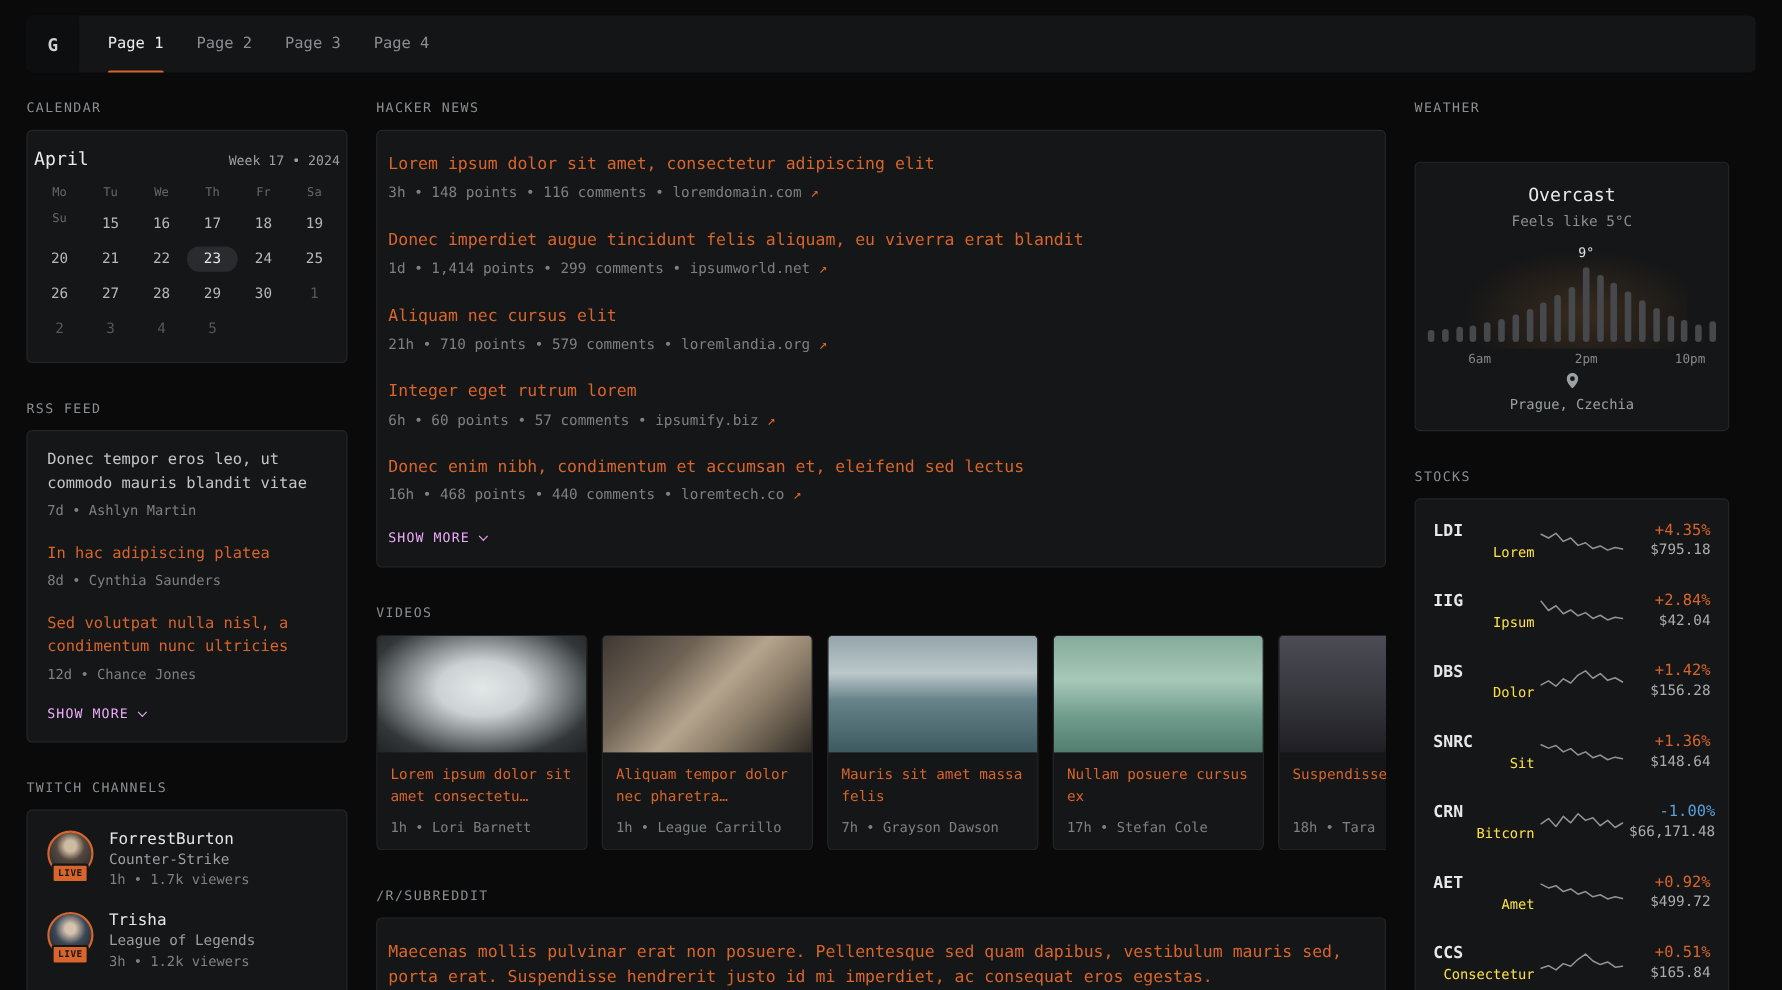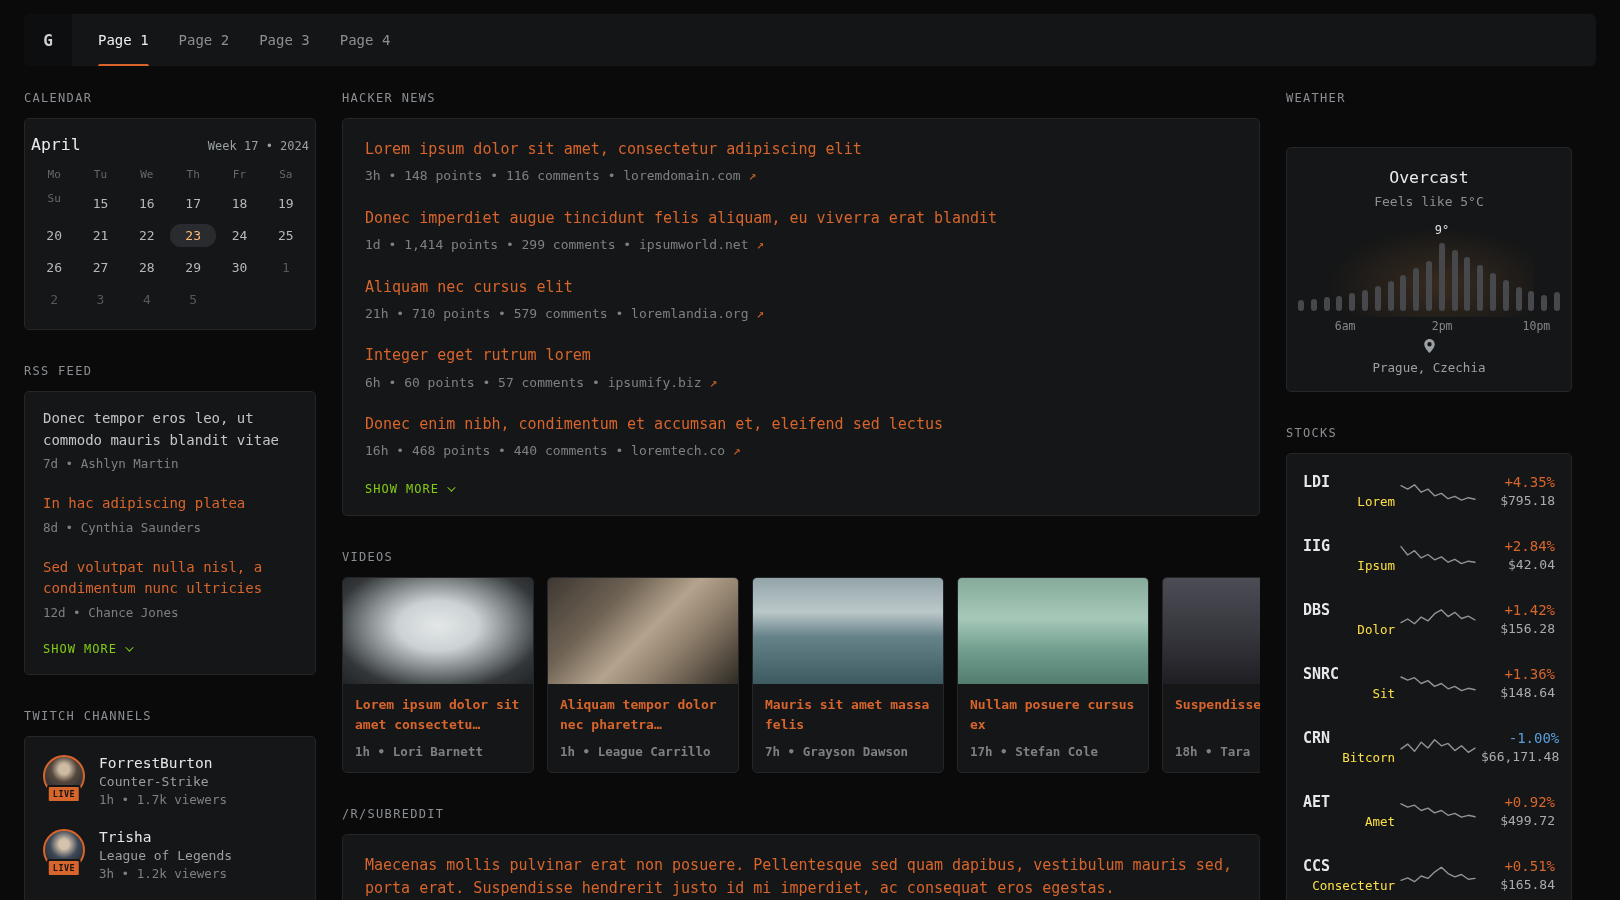--- a/index.html
+++ b/index.html
@@ -76,37 +76,37 @@
   .cal-card{padding:16px 6px 18px;}
   .cal-head{display:flex;justify-content:space-between;align-items:baseline;margin-bottom:14px;}
   .cal-month{font-size:16.5px;color:#e9eaec;}
   .cal-week{font-size:12px;color:#9aa0a4;}
   .cal-grid{
     display:grid;grid-template-columns:repeat(6,1fr);
     row-gap:9px;text-align:center;
   }
   .cal-h{font-size:11px;color:#64686c;padding-bottom:2px;}
   .cal-d{font-size:13px;color:#b6b9bc;height:23px;line-height:23px;}
-  .cal-d.today{background:#292b2e;border-radius:11px;color:#fdba74;}
+  .cal-d.today{background:#292b2e;border-radius:11px;color:#e5e5e5;}
   .cal-d.muted{color:#55585c;}
   
   .list-card{padding:16px 18px 14px;}
   .list-item{margin-bottom:19px;}
   .item-title{
     display:block;
     color:var(--accent);
     font-size:14px;line-height:1.55;
     text-decoration:none;cursor:pointer;
   }
   .item-title.read{color:#c3c6c8;}
   .item-meta{color:#7d8184;font-size:12.5px;margin-top:4px;line-height:1.5;}
   .item-meta .arrow{color:var(--accent);}
   .show-more{
     display:flex;align-items:center;gap:8px;
-    color:#84cc16;font-size:12px;letter-spacing:1px;
+    color:#f0abfc;font-size:12px;letter-spacing:1px;
     cursor:pointer;margin-top:6px;padding-bottom:4px;
   }
   .chev{
     width:6px;height:6px;display:inline-block;
     border-right:1.5px solid currentColor;border-bottom:1.5px solid currentColor;
     transform:rotate(45deg) translateY(-2px);
   }
   
   .twitch-card{padding:18px;}
   .channel{display:flex;gap:14px;margin-bottom:22px;align-items:flex-start;}
@@ -122,38 +122,38 @@
   .live-badge{
     position:absolute;left:50%;bottom:-6px;transform:translateX(-50%);
     background:var(--accent);color:#141414;
     font-size:8.5px;font-weight:bold;letter-spacing:.5px;
     padding:2px 4px;border-radius:3px;border:2px solid var(--card);
   }
   .ch-name{font-size:14.5px;color:#e4e6e8;cursor:pointer;}
   .ch-game{font-size:13px;color:#9b9fa3;margin-top:3px;}
   .ch-meta{font-size:12.5px;color:#7d8184;margin-top:3px;}
   
-  .hn-card{padding:19px 22px 15px;}
+  .hn-card{padding:19px 10px 15px;}
   .hn-card .item-title{font-size:15px;}
   .hn-card .item-meta{font-size:13px;margin-top:5px;}
   .hn-card .list-item{margin-bottom:21px;}
   
   .videos-row{display:flex;gap:13px;overflow:hidden;}
   .video-card{
     flex:0 0 192px;width:192px;
     background:var(--card);border:1px solid var(--border);border-radius:5px;
     overflow:hidden;cursor:pointer;
   }
   .thumb{height:106px;width:100%;}
   .thumb-0{background:radial-gradient(ellipse at 50% 45%,#e3e7e8 0%,#ccd2d4 30%,#7e8486 55%,#33373a 78%,#202427 100%);}
   .thumb-1{background:linear-gradient(135deg,#3e3832 0%,#6e6254 30%,#b5a48d 52%,#8a7b68 70%,#2e2a24 100%);}
   .thumb-2{background:linear-gradient(180deg,#93a5aa 0%,#bcc8ca 32%,#67838a 55%,#3e5a61 100%);}
   .thumb-3{background:linear-gradient(180deg,#86ab9a 0%,#a6c8b9 38%,#719e8e 68%,#527d6f 100%);}
   .thumb-4{background:linear-gradient(180deg,#4c4c55 0%,#35353c 55%,#1e1e23 100%);}
-  .video-body{padding:11px 12px 13px;font-weight:bold;}
+  .video-body{padding:11px 12px 13px;}
   .video-title{
     color:var(--accent);font-size:13px;line-height:1.55;
     height:41px;overflow:hidden;
   }
   .video-meta{color:#7d8184;font-size:12.5px;margin-top:8px;white-space:nowrap;overflow:hidden;}
   
   .weather-card{padding:20px 5px 16px;text-align:center;margin-top:42px;}
   .w-cond{font-size:16.5px;color:#e9eaec;}
   .w-feels{font-size:13px;color:#8b8f93;margin-top:7px;}
   .wchart{

